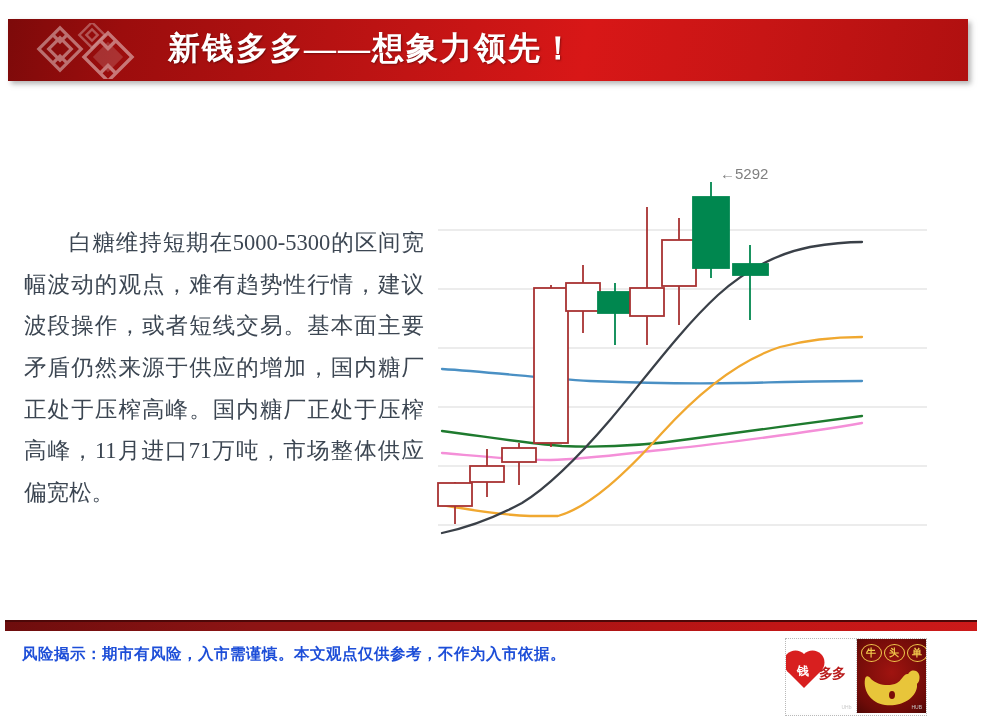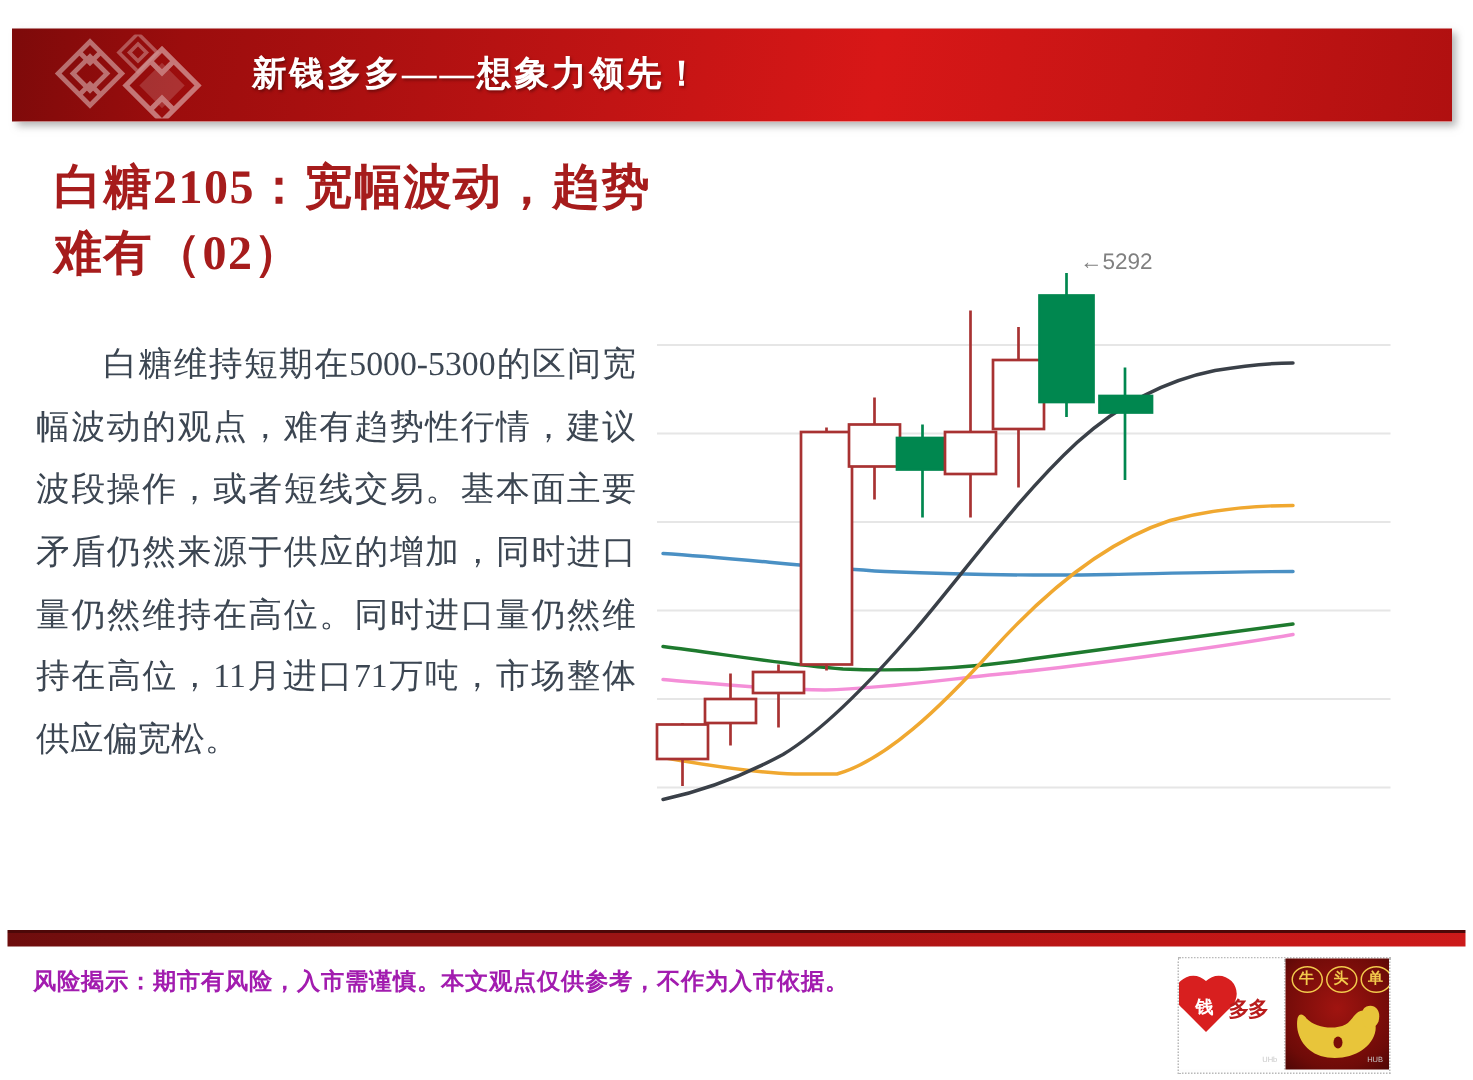--- a/index.html
+++ b/index.html
@@ -18,21 +18,21 @@
     background:linear-gradient(100deg,#7d0a0a 0%,#9c0d0d 12%,#c11414 42%,#d81717 60%,#c71515 78%,#b01010 100%);
     box-shadow:3px 3px 5px rgba(120,120,120,.55);
     overflow:hidden;
   }
   .header-logo{
     position:absolute;left:22px;top:4px;width:120px;height:56px;
     opacity:.55;
   }
   .header-title{
     position:absolute;left:160px;top:50%;transform:translateY(-52%);
-    color:#ffffff;font-size:23px;font-weight:bold;letter-spacing:2px;
+    color:#ffffff;font-size:32px;font-weight:bold;letter-spacing:2px;
     font-family:"Liberation Serif","DejaVu Serif",serif;
     white-space:nowrap;
     text-shadow:1px 1px 2px rgba(0,0,0,.35);
   }
 
   
   .slide-title{
     position:absolute;left:36px;top:102px;width:420px;
     color:#a61c1c;font-size:32px;font-weight:bold;line-height:1.38;
     letter-spacing:1px;
@@ -54,21 +54,21 @@
   .chart-area svg{display:block;width:500px;height:390px;}
 
   
   .footer-rule{
     position:absolute;left:5px;top:620px;width:972px;height:9px;
     background:linear-gradient(90deg,#6e0d0d 0%,#8c1414 25%,#a81414 55%,#c21616 80%,#cc1a1a 100%);
     border-top:2px solid #4d0808;
   }
   .footer-note{
     position:absolute;left:22px;top:644px;width:700px;
-    color:#a21caf;font-size:15.5px;font-weight:bold;letter-spacing:.5px;
+    color:#1d4ed8;font-size:15.5px;font-weight:bold;letter-spacing:.5px;
     font-family:"Liberation Serif","DejaVu Serif",serif;
   }
   .footer-stamps{
     position:absolute;left:785px;top:638px;width:140px;height:76px;
     display:flex;gap:0;
     border:1px dotted #b9b9b9;background:#fdfdfd;
   }
   .stamp{position:relative;width:70px;height:74px;overflow:hidden;}
   .stamp.left{background:#ffffff;border-right:1px dotted #c0c0c0;}
   .stamp.right{background:radial-gradient(circle at 50% 45%,#a01410 0%,#6e0b08 75%,#4e0705 100%);}
@@ -125,23 +125,22 @@
       </g>
       <g transform="translate(78,34) rotate(45)" fill="none" stroke="#ffffff" stroke-width="3.4" opacity="0.8">
         <rect x="-17" y="-17" width="34" height="34"></rect>
         <rect x="-9" y="-9" width="18" height="18" fill="#ffffff" opacity="0.35"></rect>
         <path d="M-17,-6 L-6,-6 L-6,-17 M17,6 L6,6 L6,17"></path>
       </g>
     </svg>
     <div class="header-title">新钱多多——想象力领先！</div>
   </div>
 
-  <div class="slide-title">白糖2105：宽幅波动，趋势难有（02）</div>
-
-  <div class="body-text">白糖维持短期在5000-5300的区间宽幅波动的观点，难有趋势性行情，建议波段操作，或者短线交易。基本面主要矛盾仍然来源于供应的增加，同时进口量仍然维持在高位。同时进口量仍然维持在高位，11月进口71万吨，市场整体供应偏宽松。</div>
+
+  <div class="body-text">白糖维持短期在5000-5300的区间宽幅波动的观点，难有趋势性行情，建议波段操作，或者短线交易。基本面主要矛盾仍然来源于供应的增加，国内糖厂正处于压榨高峰。国内糖厂正处于压榨高峰，11月进口71万吨，市场整体供应偏宽松。</div>
 
   <div class="chart-area">
     <svg viewBox="0 0 500 390">
 
       <g stroke="#e6e6e6" stroke-width="1.4">
         <line x1="8" y1="75" x2="497" y2="75"></line>
         <line x1="8" y1="134" x2="497" y2="134"></line>
         <line x1="8" y1="193" x2="497" y2="193"></line>
         <line x1="8" y1="252" x2="497" y2="252"></line>
         <line x1="8" y1="311" x2="497" y2="311"></line>

